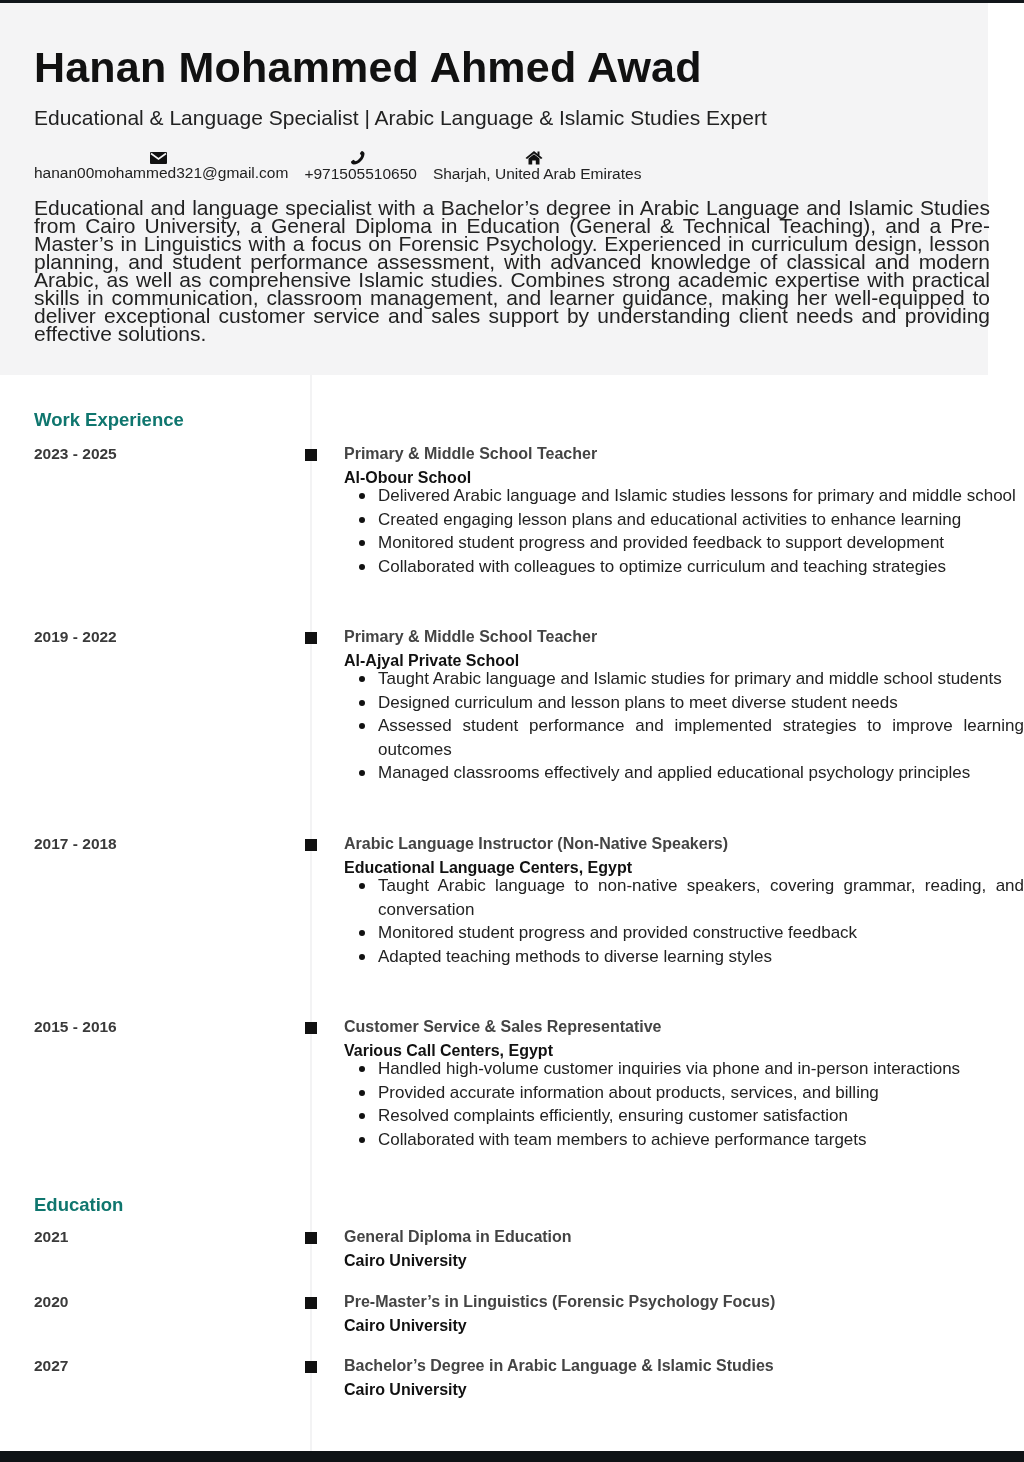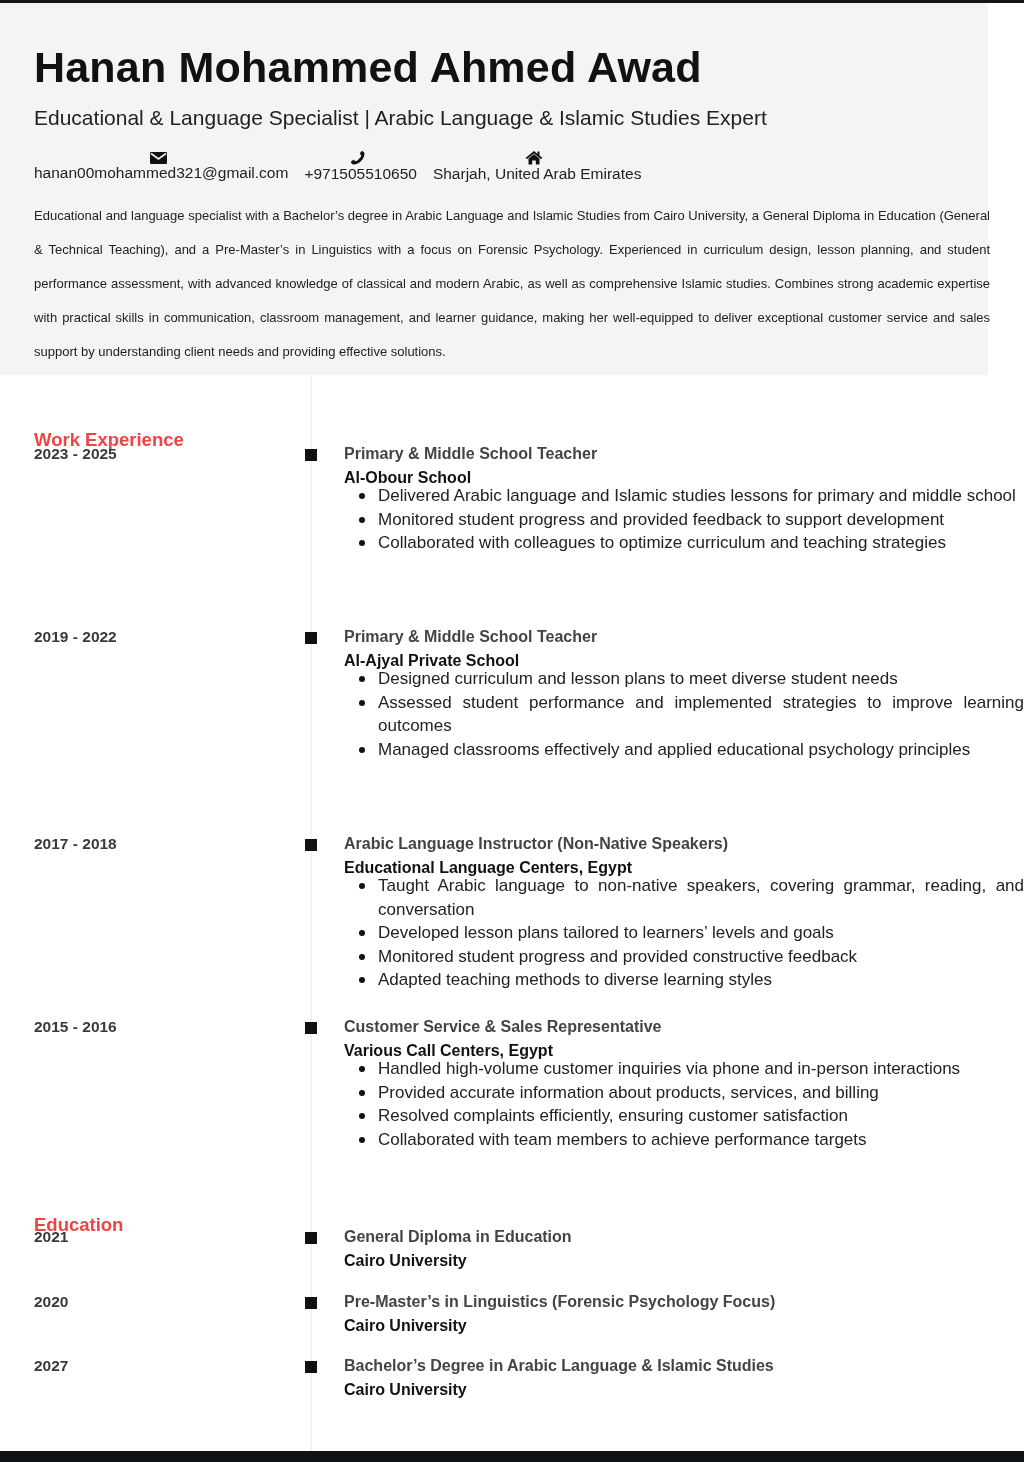--- a/index.html
+++ b/index.html
@@ -26,28 +26,28 @@
     font-size: 21px; color: #222; white-space: nowrap;
   }
   .contacts {
     position: absolute; left: 34px; top: 147px;
     display: flex; align-items: center; font-size: 15.5px; color: #222; white-space: nowrap;
   }
   .contact { display: flex; align-items: center; margin-right: 16px; flex-direction: column; }
   .contact svg { margin-right: 6px; }
   .summary {
     position: absolute; left: 34px; top: 196px; width: 956px;
-    font-size: 13px; line-height: 34px; color: #222; text-align: justify;
+    font-size: 21px; line-height: 18px; color: #222; text-align: justify;
   }
   .divider-line {
     position: absolute; left: 310px; top: 375px; width: 2px; height: 1076px;
     background: #f3f3f4;
   }
   .section-title {
-    position: absolute; left: 34px; font-size: 18.5px; font-weight: bold; color: #ef4444; margin-top: 20px;
+    position: absolute; left: 34px; font-size: 18.5px; font-weight: bold; color: #0f766e;
   }
   .entry { position: absolute; left: 0; width: 1024px; }
   .entry .date {
     position: absolute; left: 34px; top: 0; font-size: 15.5px; font-weight: bold; color: #3a3a3a; text-align: center;
   }
   .entry .marker {
     position: absolute; left: 305px; top: 4px; width: 12px; height: 12px; background: #111;
   }
   .entry .role {
     position: absolute; left: 344px; top: 0; font-size: 16px; font-weight: bold; color: #444; white-space: nowrap;
@@ -102,45 +102,46 @@
 
 <div class="section-title" style="top:409px;">Work Experience</div>
 
 <div class="entry" style="top:445px;">
   <div class="date">2023 - 2025</div>
   <div class="marker"></div>
   <div class="role">Primary &amp; Middle School Teacher</div>
   <div class="org">Al-Obour School</div>
   <ul>
     <li>Delivered Arabic language and Islamic studies lessons for primary and middle school</li>
+    <li>Created engaging lesson plans and educational activities to enhance learning</li>
     <li>Monitored student progress and provided feedback to support development</li>
     <li>Collaborated with colleagues to optimize curriculum and teaching strategies</li>
   </ul>
 </div>
 
 <div class="entry" style="top:628px;">
   <div class="date">2019 - 2022</div>
   <div class="marker"></div>
   <div class="role">Primary &amp; Middle School Teacher</div>
   <div class="org">Al-Ajyal Private School</div>
   <ul>
+    <li>Taught Arabic language and Islamic studies for primary and middle school students</li>
     <li>Designed curriculum and lesson plans to meet diverse student needs</li>
     <li>Assessed student performance and implemented strategies to improve learning outcomes</li>
     <li>Managed classrooms effectively and applied educational psychology principles</li>
   </ul>
 </div>
 
 <div class="entry" style="top:835px;">
   <div class="date">2017 - 2018</div>
   <div class="marker"></div>
   <div class="role">Arabic Language Instructor (Non-Native Speakers)</div>
   <div class="org">Educational Language Centers, Egypt</div>
   <ul>
     <li>Taught Arabic language to non-native speakers, covering grammar, reading, and conversation</li>
-    <li>Developed lesson plans tailored to learners’ levels and goals</li>
     <li>Monitored student progress and provided constructive feedback</li>
     <li>Adapted teaching methods to diverse learning styles</li>
   </ul>
 </div>
 
 <div class="entry" style="top:1018px;">
   <div class="date">2015 - 2016</div>
   <div class="marker"></div>
   <div class="role">Customer Service &amp; Sales Representative</div>
   <div class="org">Various Call Centers, Egypt</div>

